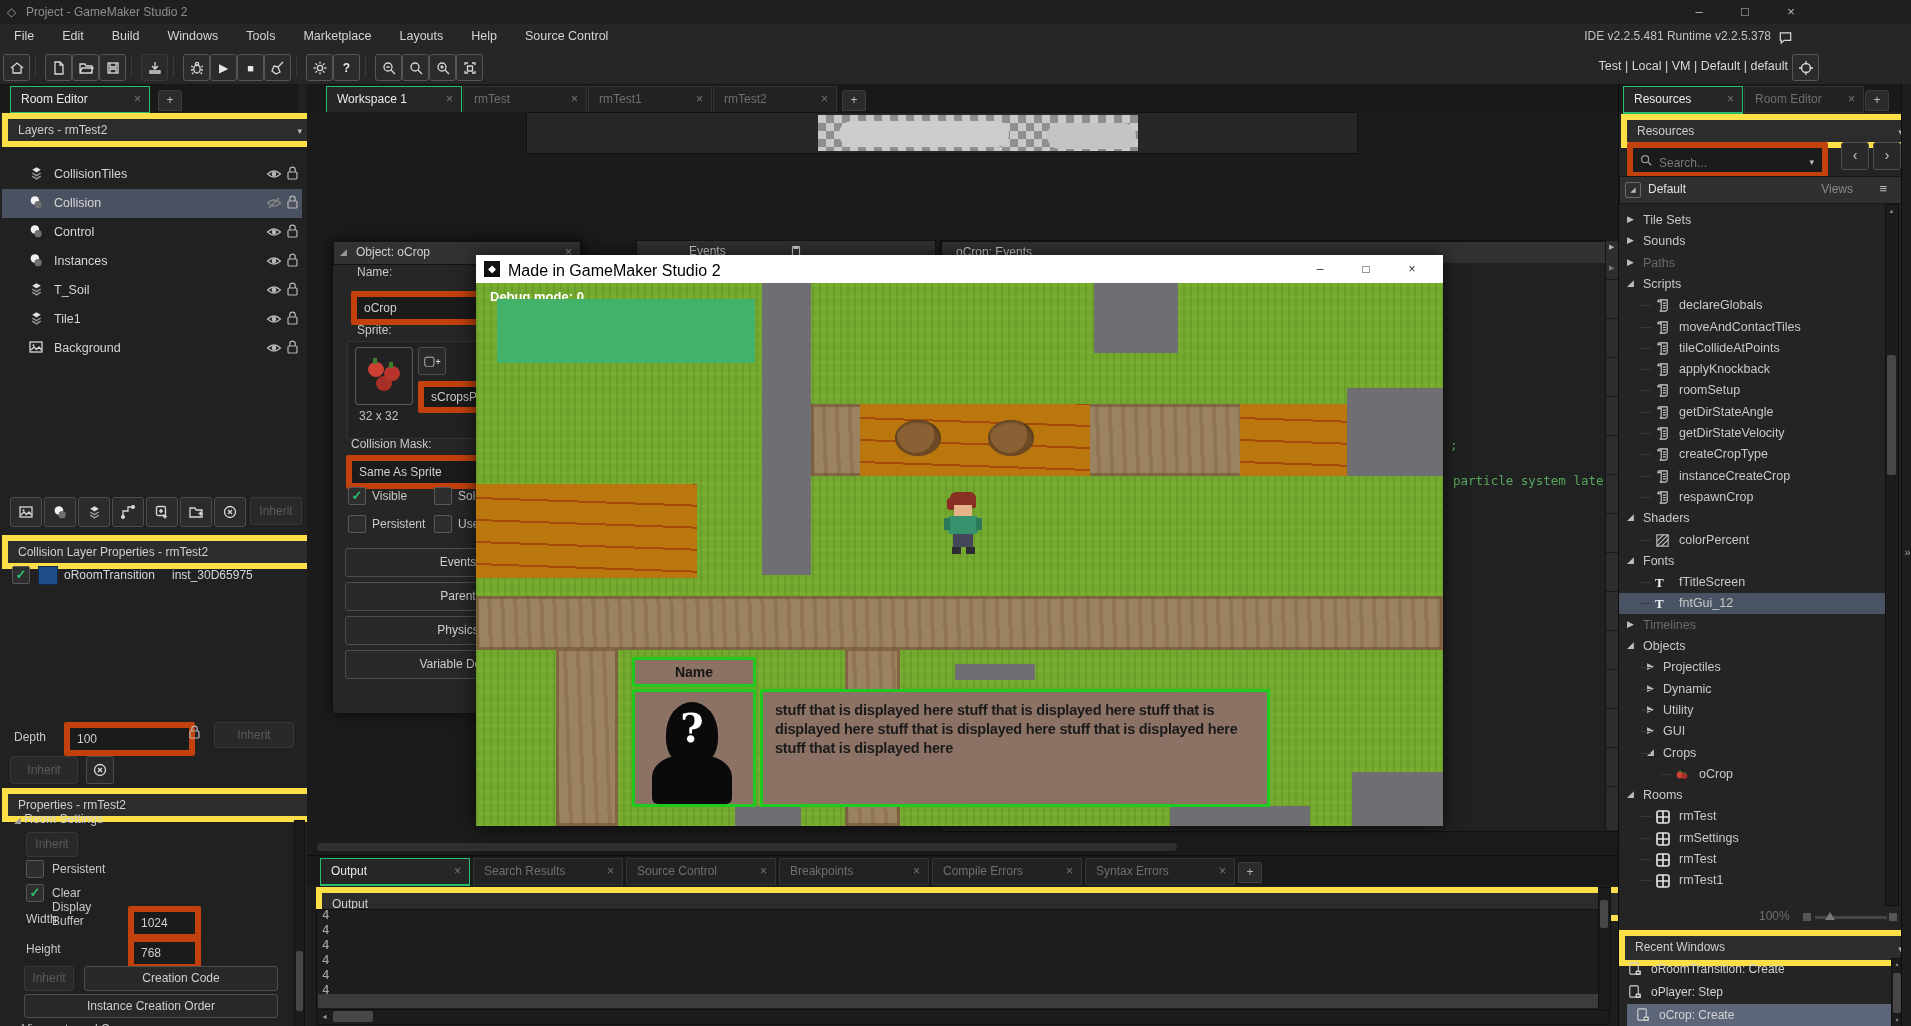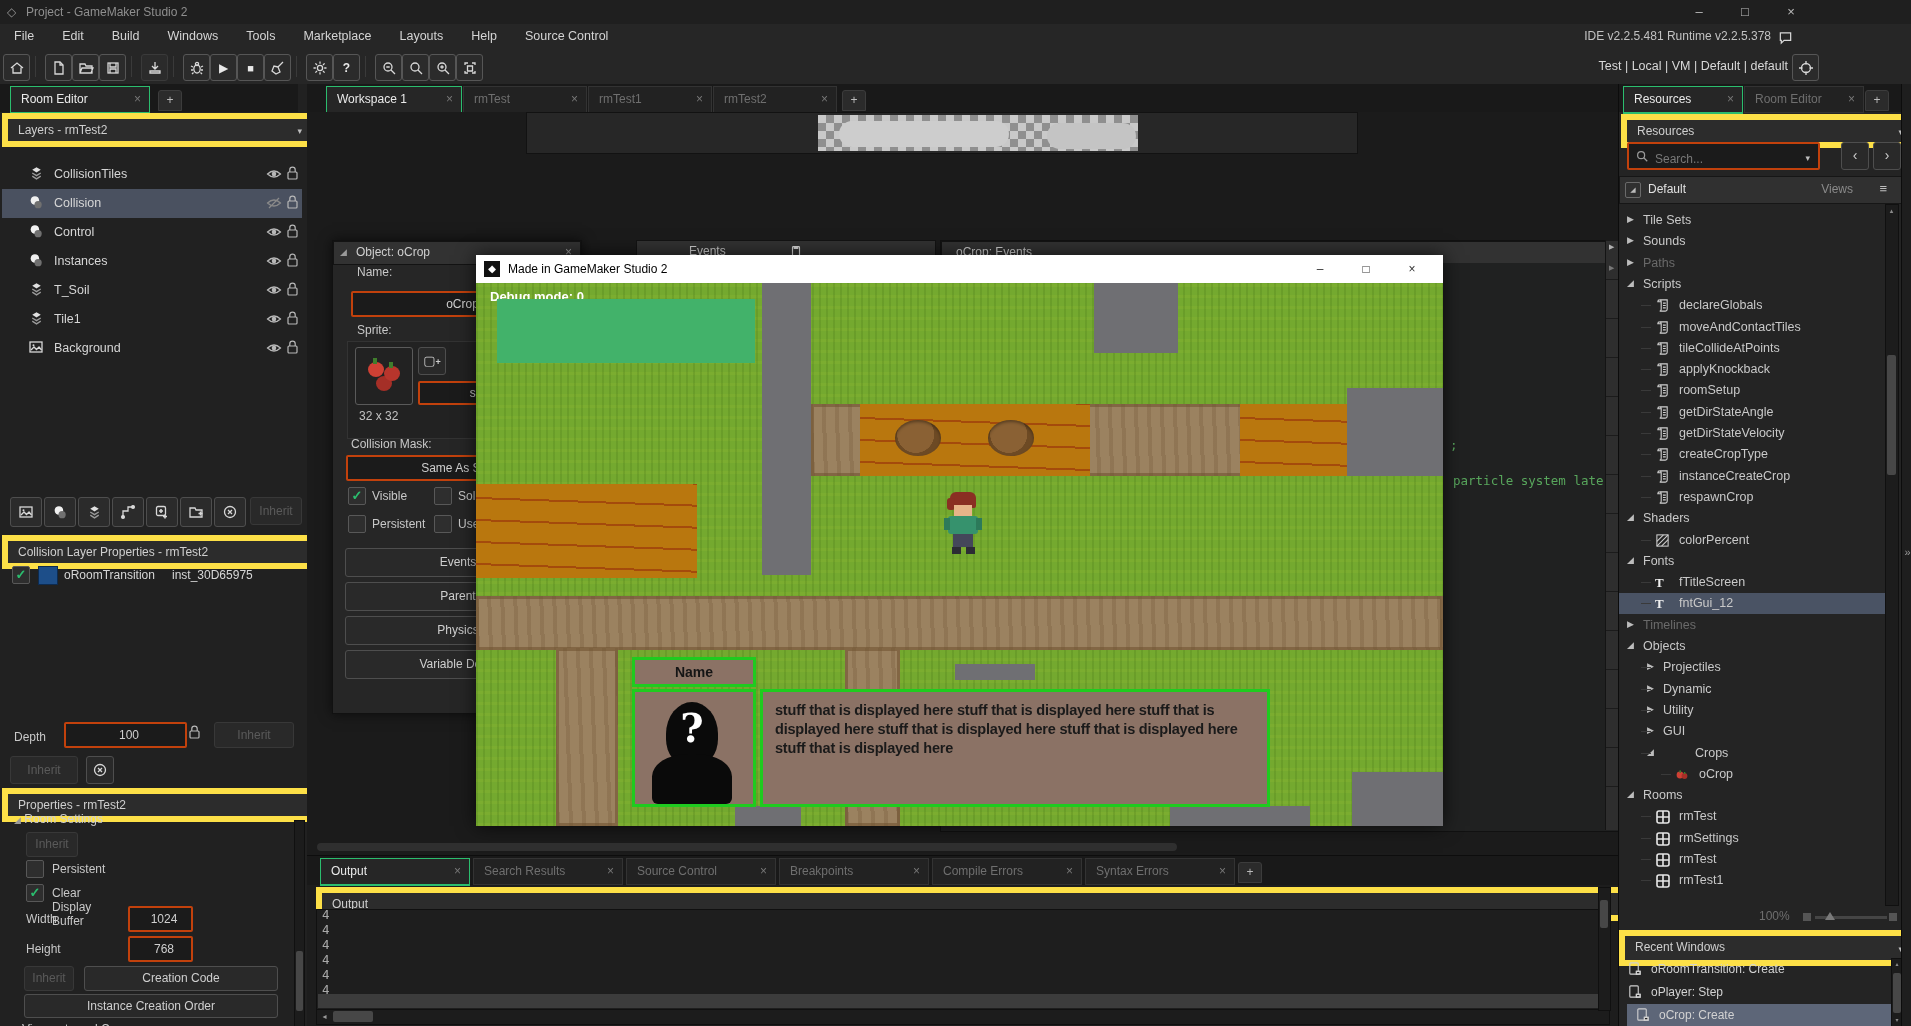--- a/index.html
+++ b/index.html
@@ -17,21 +17,21 @@
   #chat-icon{right:118px;top:6px;width:15px;height:14px;}
   #toolbar{left:0;top:50px;width:1911px;height:34px;background:#262626;border-bottom:1px solid #0e0e0e;}
   .tbtn{position:absolute;top:4px;width:25px;height:25px;background:#2b2b2b;border:1px solid #565656;border-radius:3px;
         display:flex;align-items:center;justify-content:center;color:#e6e6e6;font-size:12px;}
   .tbtn.dim{border-color:#3a3a3a;color:#5d5d5d;}
   .tsep{position:absolute;top:6px;width:1px;height:21px;background:#3a3a3a;}
   #tb-right{right:123px;top:9px;color:#d8d8d8;font-size:12.5px;}
   #tb-target{right:92px;top:4px;}
   
   .panel-header{background:#2c2c2c;border:6px solid #fde047;color:#cfcfcf;line-height:22px;padding-left:10px;}
-  .input{background:#1b1b1b;border:2px solid #c2410c;color:#cfcfcf;line-height:22px;padding-left:7px;border-radius:2px;text-align:center;}
+  .input{background:#1b1b1b;border:6px solid #c2410c;color:#cfcfcf;line-height:22px;padding-left:7px;border-radius:2px;}
   .btn{background:#292929;border:1px solid #4e4e4e;border-radius:3px;color:#cfcfcf;text-align:center;}
   .btn.dis{color:#5a5a5a;border-color:#383838;}
   .cb{width:16px;height:16px;background:#2e2e2e;border:1px solid #585858;border-radius:2px;color:#2bbd6e;
       font-size:13px;line-height:15px;text-align:center;font-weight:bold;}
   .tab{position:absolute;top:2px;height:25px;background:#222;border:1px solid #333;color:#6f6f6f;line-height:24px;}
   .tab .lbl{position:absolute;left:10px;}
   .tab .x{position:absolute;right:8px;color:#777;}
   .tab.active{background:#262626;border:1px solid #2bbd6e;border-bottom:2px solid #2bbd6e;color:#eaeaea;}
   .plus-tab{position:absolute;top:6px;width:22px;height:19px;background:#2b2b2b;border:1px solid #3c3c3c;
             border-radius:3px 3px 0 0;color:#bbb;text-align:center;line-height:18px;}
@@ -572,21 +572,21 @@
           <div class=" btn" style="position: absolute; left: 12px; top: 307px; width: 224px; height: 27px; line-height: 27px;">Events</div>
           <div class=" btn" style="position: absolute; left: 12px; top: 341px; width: 224px; height: 27px; line-height: 27px;">Parent</div>
           <div class=" btn" style="position: absolute; left: 12px; top: 375px; width: 224px; height: 27px; line-height: 27px;">Physics</div>
           <div class=" btn" style="position: absolute; left: 12px; top: 409px; width: 224px; height: 27px; line-height: 27px;">Variable Defini</div>
         </div>
     </div>
 
     <div id="game-window" class="abs">
       <div id="game-titlebar">
         <span class="abs" style="left:8px;top:6px;width:16px;height:16px;background:#111;color:#fff;text-align:center;line-height:16px;font-size:10px;">◆</span>
-        <span class="abs" style="left:32px;top:7px;font-size:12px;color:#000;">Made in GameMaker Studio 2</span>
+        <span class="abs" style="left:32px;top:7px;font-size:16px;color:#000;">Made in GameMaker Studio 2</span>
         <span class="abs" style="left:821px;top:0;width:46px;height:28px;text-align:center;line-height:28px;color:#333;">–</span>
         <span class="abs" style="left:867px;top:0;width:46px;height:28px;text-align:center;line-height:28px;color:#333;">□</span>
         <span class="abs" style="left:913px;top:0;width:46px;height:28px;text-align:center;line-height:28px;color:#333;">×</span>
       </div>
       <div id="game-client" class="grass">
         <span class="abs" style="left:14px;top:6px;color:#fff;font-weight:bold;font-size:13px;z-index:1;">Debug mode: 0</span>
         <div class="abs" style="left:21px;top:16px;width:258px;height:64px;background:#42b26a;z-index:2;"></div>
 
         <div class="abs gblock" style="left:286px;top:0;width:49px;height:292px;"></div>
         <div class="abs gblock" style="left:618px;top:0;width:84px;height:70px;"></div>
@@ -875,21 +875,21 @@
           <span class="lbl" style="left:44px;">Utility</span>
         </div>
         <div style="position: absolute; left: 22px; top: 506px; width: 10px; height: 1px; background: rgb(58, 58, 58);"></div>
         <div class="tree-row" style="position: absolute; top: 517px;">
           <span class="arr" style="left:28px;">▶</span>
           <span class="lbl" style="left:44px;">GUI</span>
         </div>
         <div style="position: absolute; left: 22px; top: 527px; width: 10px; height: 1px; background: rgb(58, 58, 58);"></div>
         <div class="tree-row" style="position: absolute; top: 539px;">
           <span class="arr" style="left:28px;">◢</span>
-          <span class="lbl" style="left:44px;margin-left:32px;">Crops</span>
+          <span class="lbl" style="left:44px;">Crops</span>
         </div>
         <div style="position: absolute; left: 22px; top: 549px; width: 10px; height: 1px; background: rgb(58, 58, 58);"></div>
         <div class="tree-row" style="position: absolute; top: 560px;">
           <span class="tic" style="left:56px;">
             <svg width="14" height="14" viewBox="0 0 14 14">
               <circle cx="5" cy="8" r="3.4" fill="#cf4034"></circle>
               <circle cx="9.5" cy="9" r="2.9" fill="#a52f27"></circle>
               <rect x="4.4" y="3.4" width="1.6" height="2.4" fill="#3f7d2c"></rect>
               <rect x="8.9" y="5" width="1.4" height="2" fill="#3f7d2c"></rect>
             </svg>

